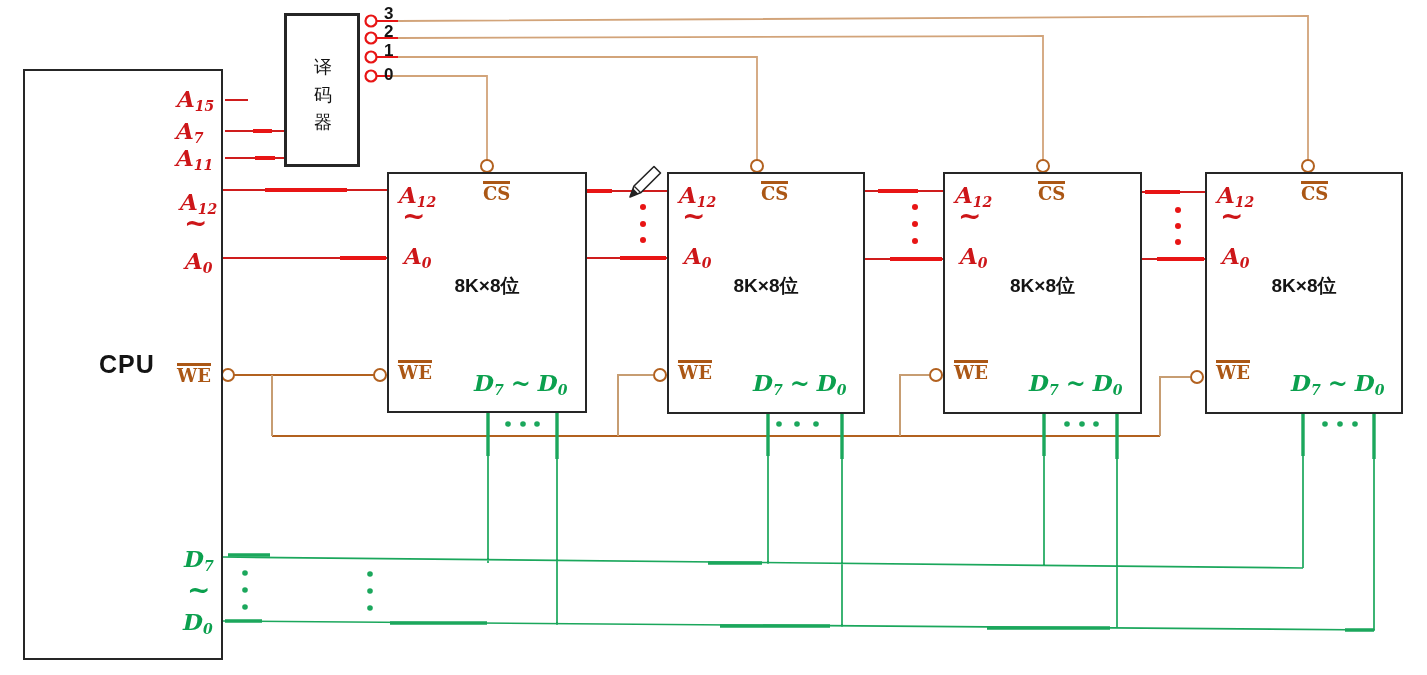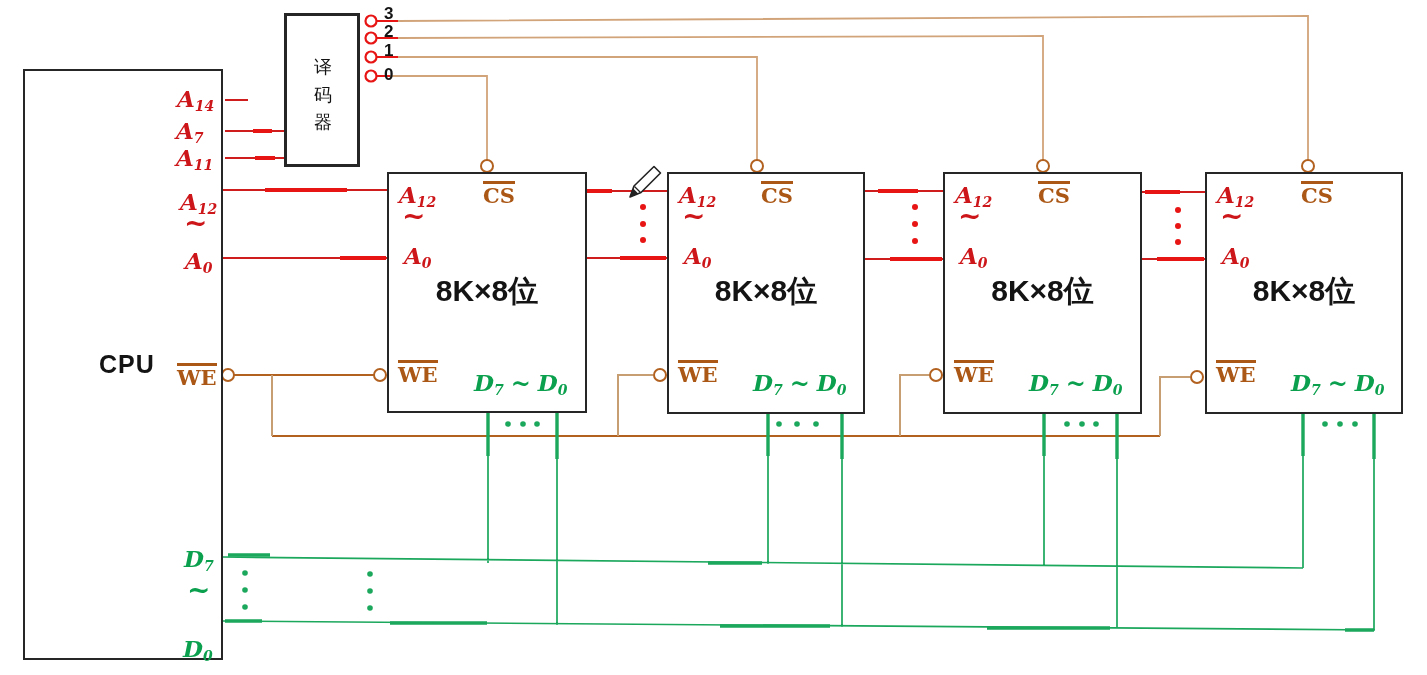--- a/index.html
+++ b/index.html
@@ -14,26 +14,26 @@
 
   
   .m{font-family:"DejaVu Serif",serif;font-style:italic;font-weight:bold;font-size:23px;}
   .m sub{font-size:14px;line-height:1;vertical-align:-0.32em;}
   .red-m{color:var(--c-address-text,#cd1619);}
   .green-m{color:var(--c-data-text,#0ba04e);}
 
   .tld{font-family:"DejaVu Serif",serif;font-weight:bold;font-size:28px;line-height:1;}
 
   
-  .we-cs{font-family:"DejaVu Serif",serif;font-weight:bold;font-size:21px;
+  .we-cs{font-family:"DejaVu Serif",serif;font-weight:bold;font-size:18px;
          color:var(--c-control-text,#ab5715);}
   .ol{display:inline-block;border-top:3px solid currentColor;padding-top:1px;line-height:1.05;}
 
   .cpu-t{font-size:25px;font-weight:600;color:var(--c-label-black,#141414);letter-spacing:1px;}
-  .cap{font-family:"Liberation Sans",sans-serif;font-weight:bold;font-size:30px;
+  .cap{font-family:"Liberation Sans",sans-serif;font-weight:bold;font-size:19px;
        color:var(--c-label-black,#141414);text-align:center;}
   .dec-char{font-size:18px;color:var(--c-label-black,#141414);line-height:1;}
   .num{font-size:17px;font-weight:bold;color:var(--c-label-black,#141414);}
 
   .drange .dtl{margin:0 7px;font-size:24px;font-family:"DejaVu Serif",serif;font-weight:bold;}
 
   
   .wa {stroke:var(--c-address-wire,#cf1d1d);stroke-width:1.8;fill:none;}
   .wa2{stroke:var(--c-address-emphasis,#e81515);stroke-width:3.8;fill:none;}
   .wst{stroke:var(--c-address-emphasis,#e81515);stroke-width:2.2;fill:none;}
@@ -148,38 +148,38 @@
       <path d="M630 197 L634 186 L654 166.5 L660.5 173 L641 192.5 Z" fill="#ffffff" stroke="#222222" stroke-width="1.6" stroke-linejoin="round"></path>
       <path d="M630 197 L633.2 188.6 L638.4 193.8 Z" fill="#222222"></path>
       <path d="M634.5 186.5 L640.5 192.5" stroke="#222222" stroke-width="1.2"></path>
     </g>
   </svg>
 
   <div class="box" style="left:23px;top:69px;width:200px;height:591px;">
     <span class="lbl cpu-t" style="left:74px;top:281px;">CPU</span>
 
     <span class="lbl m red-m" style="left:152px;top:16px;">
-      <i>A</i><sub>14</sub></span>
+      <i>A</i><sub>15</sub></span>
     <span class="lbl m red-m" style="left:151px;top:48px;">
       <i>A</i><sub>7</sub></span>
     <span class="lbl m red-m" style="left:151px;top:75px;">
       <i>A</i><sub>11</sub></span>
     <span class="lbl m red-m" style="left:155px;top:119px;">
       <i>A</i><sub>12</sub></span>
     <span class="lbl tld red-m" style="left:159px;top:138px;">~</span>
     <span class="lbl m red-m" style="left:160px;top:178px;">
       <i>A</i><sub>0</sub></span>
 
     <span class="lbl we-cs" style="left:152px;top:292px;">
       <span class="ol">WE</span></span>
 
     <span class="lbl m green-m" style="left:159px;top:476px;">
       <i>D</i><sub>7</sub></span>
     <span class="lbl tld green-m" style="left:162px;top:505px;">~</span>
-    <span class="lbl m green-m" style="left:158px;top:566px;">
+    <span class="lbl m green-m" style="left:158px;top:539px;">
       <i>D</i><sub>0</sub></span>
   </div>
 
   <div class="box decoder-box" style="left:284px;top:13px;width:76px;height:154px;">
     <span class="lbl dec-char" style="left:27px;top:42px;">译</span>
     <span class="lbl dec-char" style="left:27px;top:70px;">码</span>
     <span class="lbl dec-char" style="left:27px;top:97px;">器</span>
   </div>
   <span class="lbl num" style="left:384px;top:5px;">3</span>
   <span class="lbl num" style="left:384px;top:23px;">2</span>

